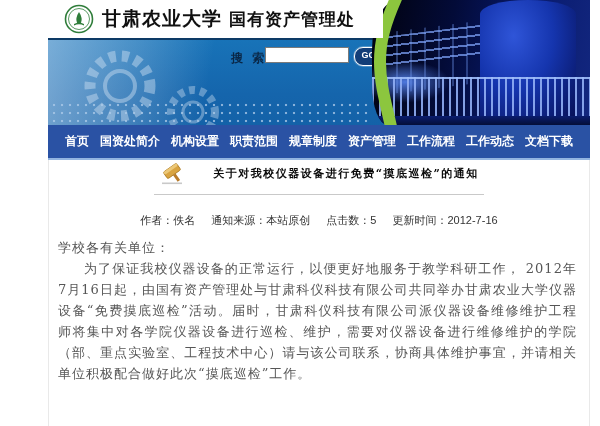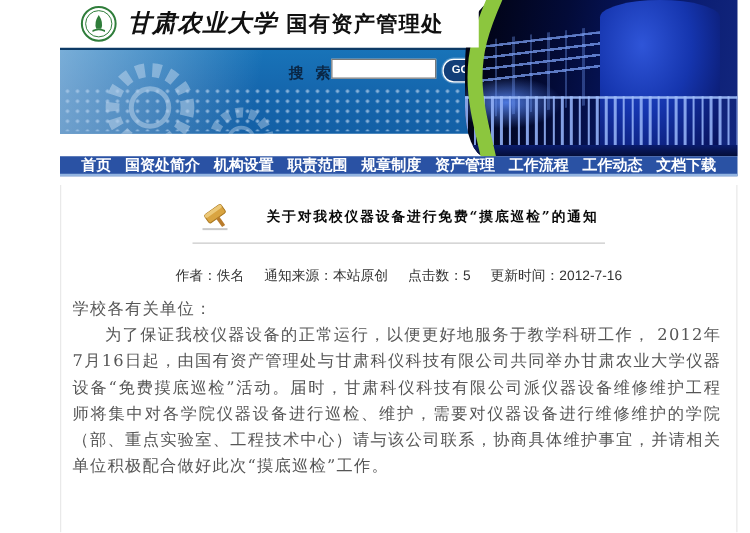--- a/index.html
+++ b/index.html
@@ -5,25 +5,25 @@
   html,body{margin:0;padding:0;}
   body{
     width:600px;height:426px;position:relative;overflow:hidden;
     background:#fff;font-family:"Liberation Sans",sans-serif;
   }
   
   .topbar{position:absolute;left:48px;top:0;width:335px;height:38px;
     display:flex;align-items:center;background:#fff;z-index:4;}
   .logo{margin-left:16px;flex:0 0 auto;}
   .site-title{margin-left:8px;white-space:nowrap;display:flex;align-items:baseline;gap:7px;}
-  .uni{font-size:19px;font-weight:900;color:#101010;font-style:italic;letter-spacing:1px;
+  .uni{font-size:19px;font-weight:900;color:#101010;letter-spacing:1px;
        font-family:"DejaVu Serif",serif;}
   .dept{font-size:17px;font-weight:900;color:#101010;letter-spacing:1px;}
   
-  .banner{position:absolute;left:48px;top:38px;width:342px;height:69px;
+  .banner{position:absolute;left:48px;top:38px;width:342px;height:101px;
     background:linear-gradient(180deg,#1873b8 0%,#1565ac 55%,#1360a6 100%);
     border-top:2px solid #0d3a66;box-sizing:border-box;z-index:1;overflow:hidden;}
   .banner-glow{position:absolute;left:0;top:0;width:65%;height:100%;
     background:linear-gradient(100deg,rgba(200,222,242,.55) 0%,rgba(200,222,242,.25) 40%,rgba(200,222,242,0) 70%);}
   .dots{position:absolute;left:2px;bottom:2px;width:318px;height:36px;opacity:.75;
     background-image:radial-gradient(circle,#aecbe9 1.1px,transparent 1.6px);
     background-size:8px 8px;}
   .search-row{position:absolute;left:0;top:0;width:100%;height:100%;}
   .search-label{position:absolute;left:183px;top:10px;font-size:12px;font-weight:bold;
     color:#0a2746;letter-spacing:3px;}
@@ -46,21 +46,21 @@
     background:repeating-linear-gradient(90deg,rgba(110,150,240,.6) 0 2px,transparent 2px 14px);}
   .glow{position:absolute;left:-12px;bottom:22px;width:90px;height:42px;
     background:radial-gradient(ellipse,rgba(90,140,255,.85) 0%,transparent 70%);}
   .fence{position:absolute;left:0;bottom:8px;width:100%;height:38px;
     background:repeating-linear-gradient(90deg,rgba(145,175,245,.9) 0 2px,transparent 2px 7px);
     border-top:2px solid rgba(160,190,250,.9);}
   .ground{position:absolute;left:0;bottom:0;width:100%;height:9px;
     background:linear-gradient(180deg,#0a1c6e,#040e38);}
   .swoosh{position:absolute;left:360px;top:0;z-index:3;}
   
-  .navbar{position:absolute;left:48px;top:125px;width:542px;height:16px;box-sizing:border-box;
+  .navbar{position:absolute;left:48px;top:125px;width:542px;height:35px;box-sizing:border-box;
     background:#2a52a4;border-bottom:2px solid #93b4e0;display:flex;align-items:center;
     justify-content:center;gap:11px;z-index:4;}
   .nav-item{color:#fff;font-size:12px;font-weight:bold;white-space:nowrap;cursor:pointer;}
   
   .content{position:absolute;left:48px;top:148px;width:542px;height:278px;box-sizing:border-box;
     background:#fff;border-left:1px solid #e9e9e9;border-right:1px solid #e9e9e9;}
   .article-head{margin-top:12px;display:flex;align-items:center;justify-content:center;gap:28px;}
   .article-title{font-size:11px;font-weight:bold;color:#0a0a0a;letter-spacing:1.5px;
     font-family:"DejaVu Serif",serif;}
   .sep{width:330px;margin:8px auto 0;border-top:1px solid #c9c9c9;height:0;}

